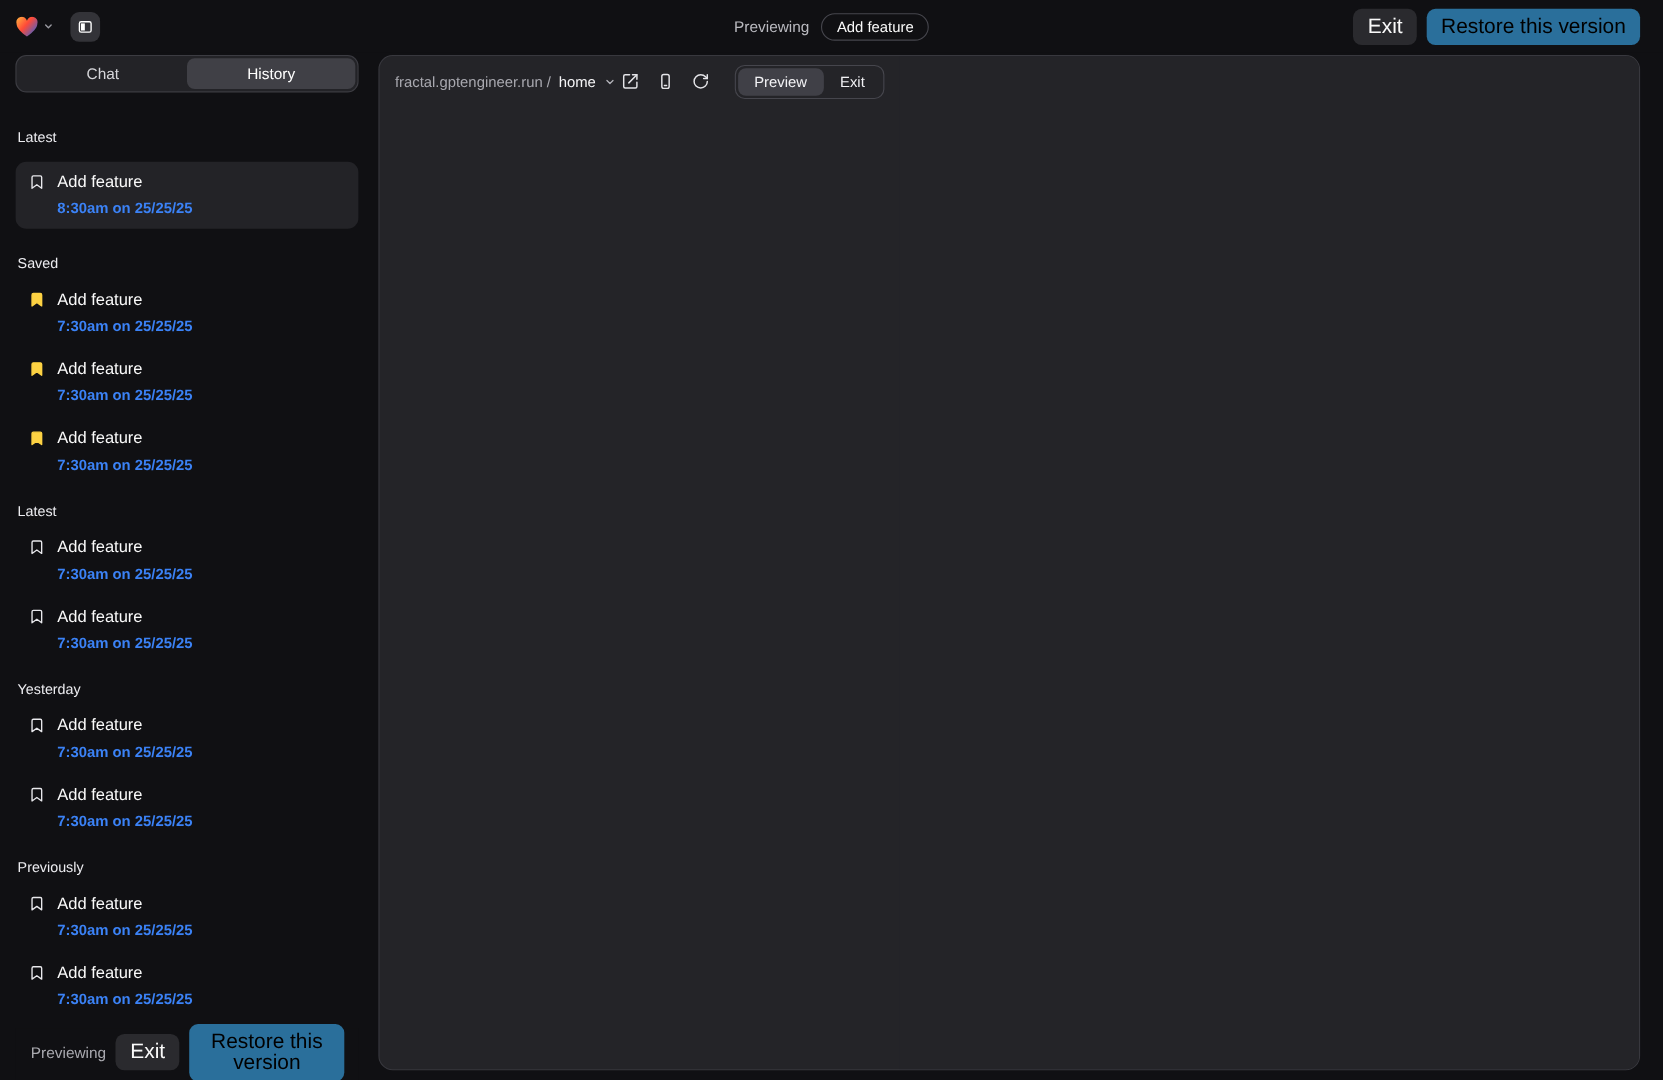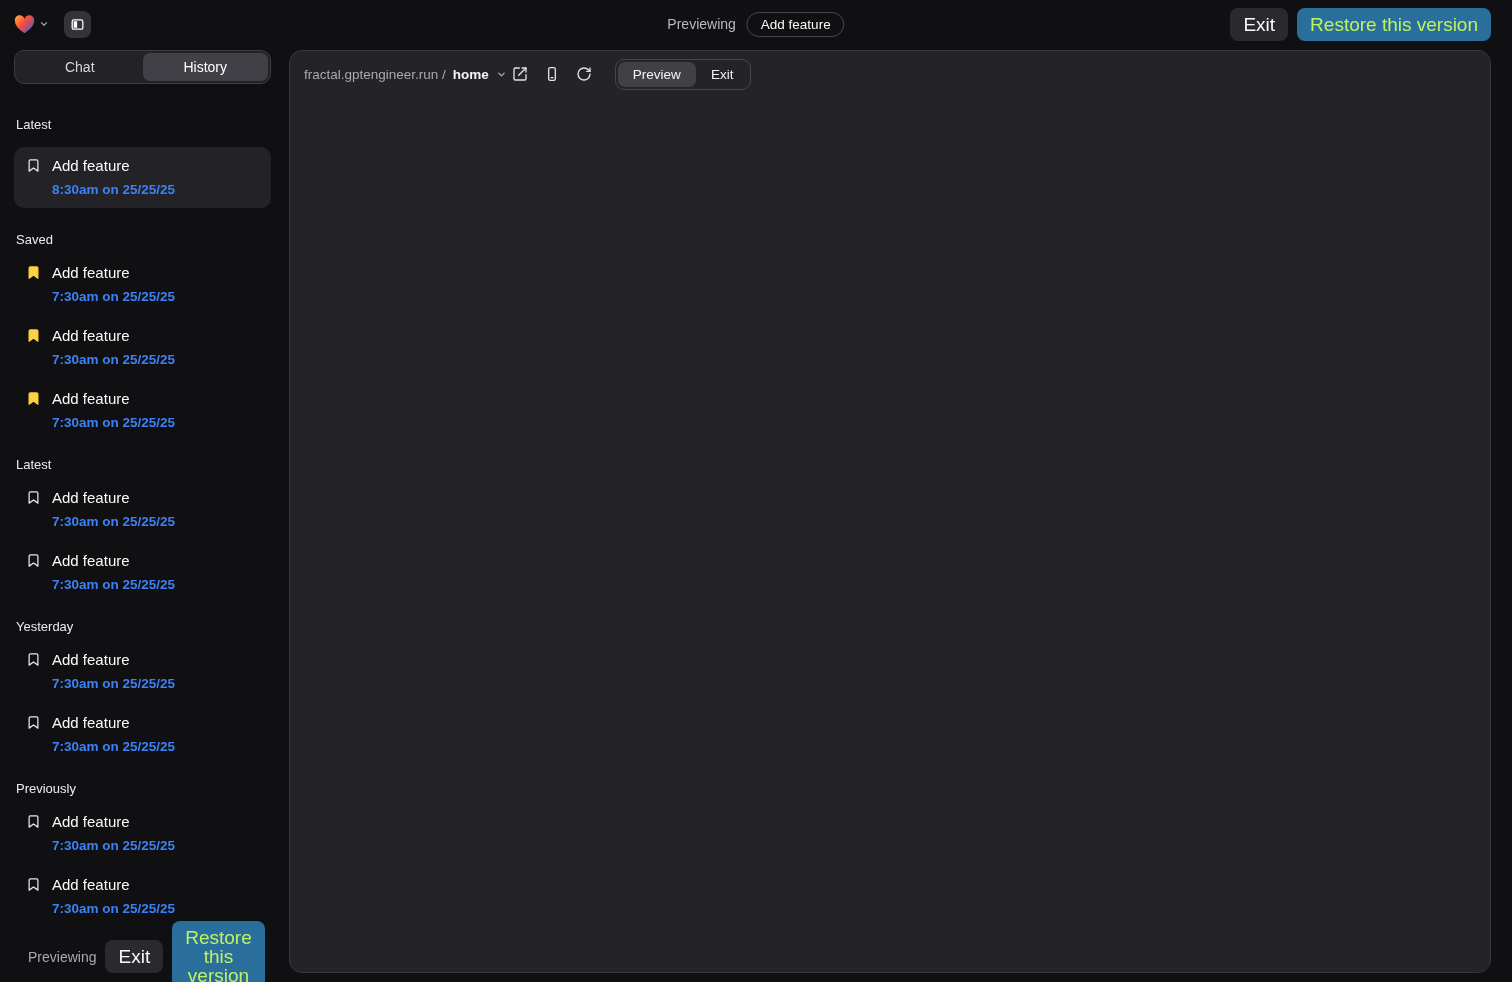--- a/index.html
+++ b/index.html
@@ -27,26 +27,26 @@
   }
   .previewing-label { color:#b9b9bf; font-size:14px; }
   .version-badge {
     border:1px solid #46464d; border-radius:999px; padding:4px 13px;
     font-size:13.5px; color:#fafafa; background:transparent;
   }
   .topbar-right { margin-left:auto; display:flex; align-items:center; gap:9px; }
   .btn { border:none; border-radius:8px; font-size:19px; cursor:pointer;
          font-family:inherit; line-height:1; }
   .btn-exit { background:#2a2a2e; color:#fafafa; padding:7px 13px; }
-  .btn-restore { background:#2a6f9b; color:#bef264; padding:7px 13px; }
+  .btn-restore { background:#2a6f9b; color:#000000; padding:7px 13px; }
   
   .app { display:flex; height:934px; }
   
   .sidebar {
-    width:289px; flex:none; display:flex; flex-direction:column;
+    width:344px; flex:none; display:flex; flex-direction:column;
     padding:2px 18px 0 14px; height:100%;
   }
   .tabs {
     display:flex; background:#232327; border:1px solid #3c3c42;
     border-radius:10px; padding:2px; height:34px; flex:none;
   }
   .tab {
     flex:1; border:none; background:transparent; color:#d6d6da; font-size:14px;
     border-radius:7px; cursor:pointer; font-family:inherit;
   }
@@ -71,21 +71,21 @@
   .main-wrap { flex:1; padding:2px 21px 9px 0; }
   .preview-panel {
     height:100%; background:#242428; border:1px solid #38383e;
     border-radius:13px; display:flex; flex-direction:row; overflow:hidden;
   }
   .preview-header {
     height:46px; flex:none; display:flex; align-items:center; padding:0 14px;
   }
   .url-crumb { display:flex; align-items:center; gap:7px; cursor:pointer; }
   .url-host { color:#a8a8af; font-size:13.5px; }
-  .url-page { color:#f5f5f7; font-size:13.5px; font-weight:700; }
+  .url-page { color:#f5f5f7; font-size:13.5px; font-weight:400; }
   .header-actions { margin-left:auto; display:flex; align-items:center; gap:6px;justify-content:flex-end; }
   .icon-btn {
     width:26px; height:26px; border:none; background:transparent; border-radius:6px;
     display:flex; align-items:center; justify-content:center; cursor:pointer;
   }
   .segmented {
     margin-left:12px; display:flex; border:1px solid #46464d; border-radius:9px;
     padding:2px; background:transparent;
   }
   .seg-btn {

